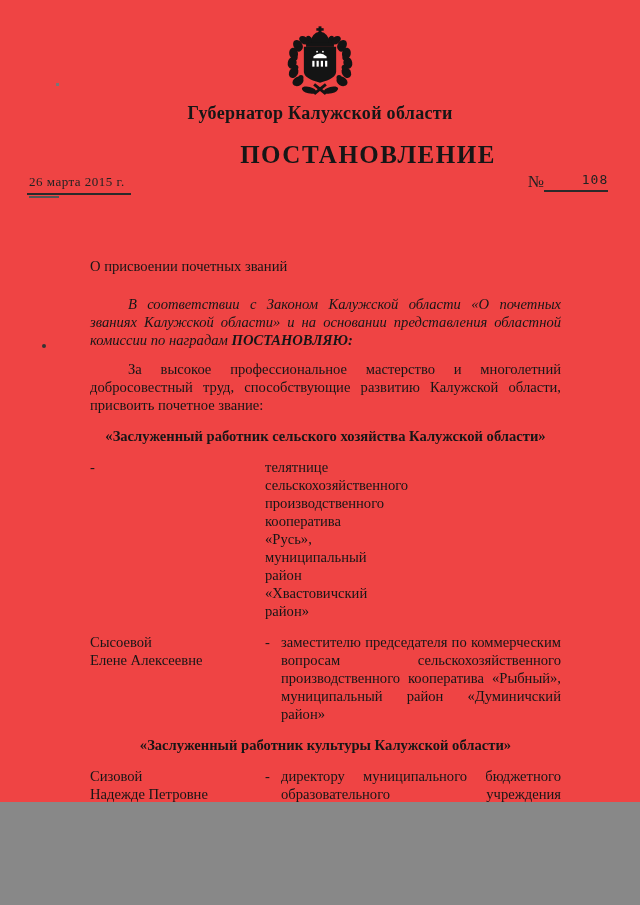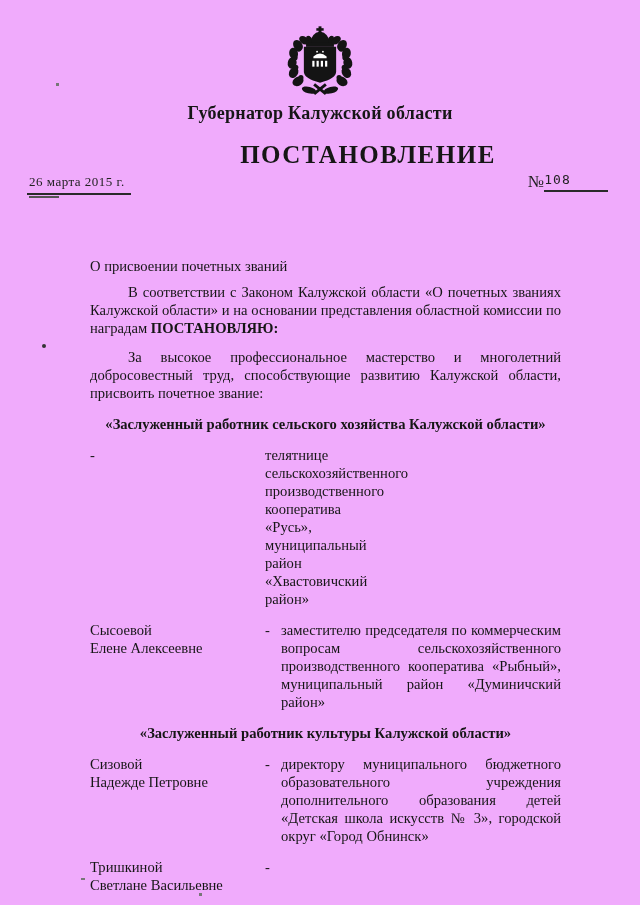--- a/index.html
+++ b/index.html
@@ -1,18 +1,18 @@
 <!DOCTYPE html>
 <html><head>
 <meta charset="utf-8">
 <style>
   html,body{margin:0;padding:0;background:#888;}
   .page{
-    position:relative;width:640px;height:905px;margin:0 auto;
-    background:#f0abfc;color:#161616;
+    position:relative;width:640px;height:802px;margin:0 auto;
+    background:#ef4444;color:#161616;
     font-family:"Liberation Serif", serif;
     overflow:hidden;
   }
   .emblem{position:absolute;top:26px;left:276px;width:88px;height:74px;}
   .org-title{
     position:absolute;top:103px;left:0;width:100%;
     text-align:center;font-weight:700;font-size:18px;letter-spacing:.3px;
   }
   .doc-type{
     position:absolute;top:141px;left:0;width:100%;
@@ -23,30 +23,30 @@
     font-family:Liberation Serif, serif;font-size:13px;letter-spacing:.5px;
     border-bottom:2px solid #2a2a2a;padding:0 6px 3px 2px;color:#222;
   }
   .date-underline-artifact{
     position:absolute;top:196px;left:29px;width:30px;height:2px;background:#555;
   }
   .number-block{position:absolute;top:172px;left:528px;font-size:17px;color:#222;}
   .number-sign{font-family:"Liberation Serif", serif;}
   .number-line{
     display:inline-block;width:64px;border-bottom:2px solid #2a2a2a;
-    text-align:left;font-family:"DejaVu Sans Mono", monospace;
+    text-align:right;font-family:"DejaVu Sans Mono", monospace;
     font-size:13px;letter-spacing:1px;padding-bottom:3px;vertical-align:bottom;
   }
   .content{
     position:absolute;top:257px;left:90px;width:471px;
     font-size:14.6px;line-height:18px;
   }
   .subject{font-weight:400;}
   .para{text-align:justify;text-indent:38px;margin:0;}
-  .para.p1{margin-top:8px;}
+  .para.p1{margin-top:20px;font-style:italic;}
   .para.p2{margin-top:11px;}
   .para .bold{font-weight:700;}
   .section-title{text-align:center;font-weight:700;margin-top:13px;}
   .entry{display:grid;grid-template-columns:175px 16px 1fr;margin-top:13px;}
   .entry .name{white-space:pre-line;}
   .entry .dash{text-align:left;}
   .entry .desc{text-align:justify;}
   .speck{position:absolute;background:#777;}
   .speck.s1{left:42px;top:344px;width:4px;height:4px;border-radius:50%;background:#333;}
   .speck.s2{left:56px;top:83px;width:3px;height:3px;}

